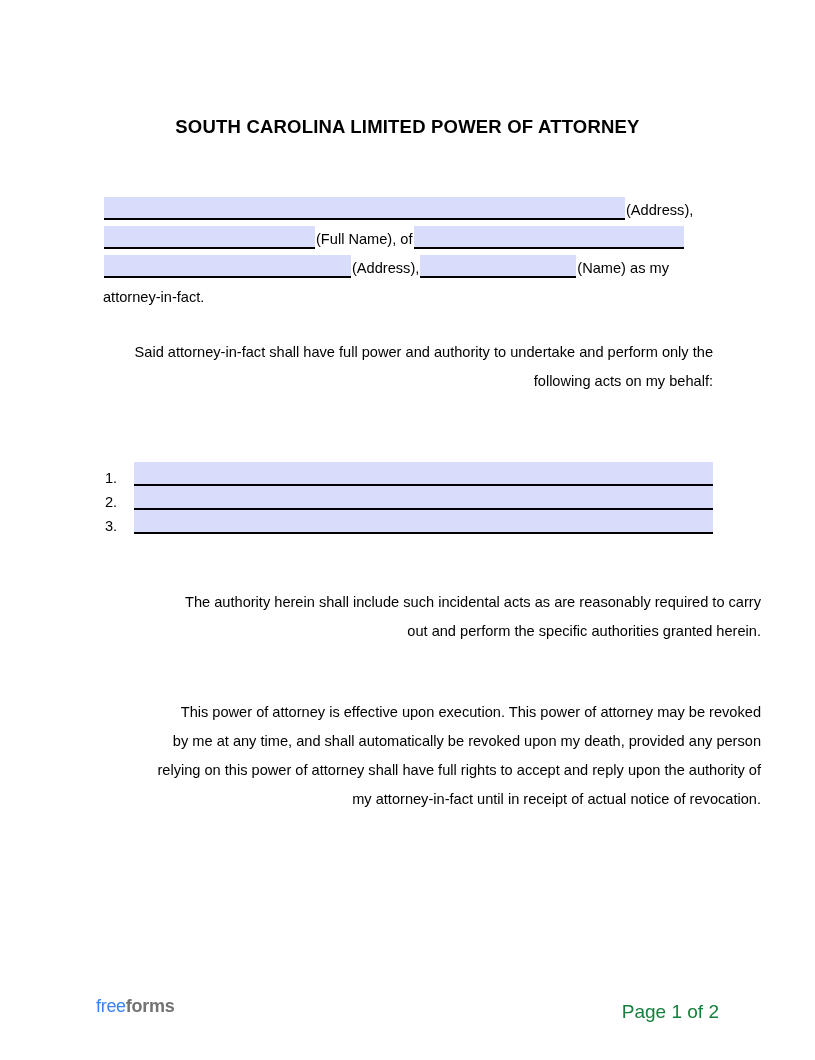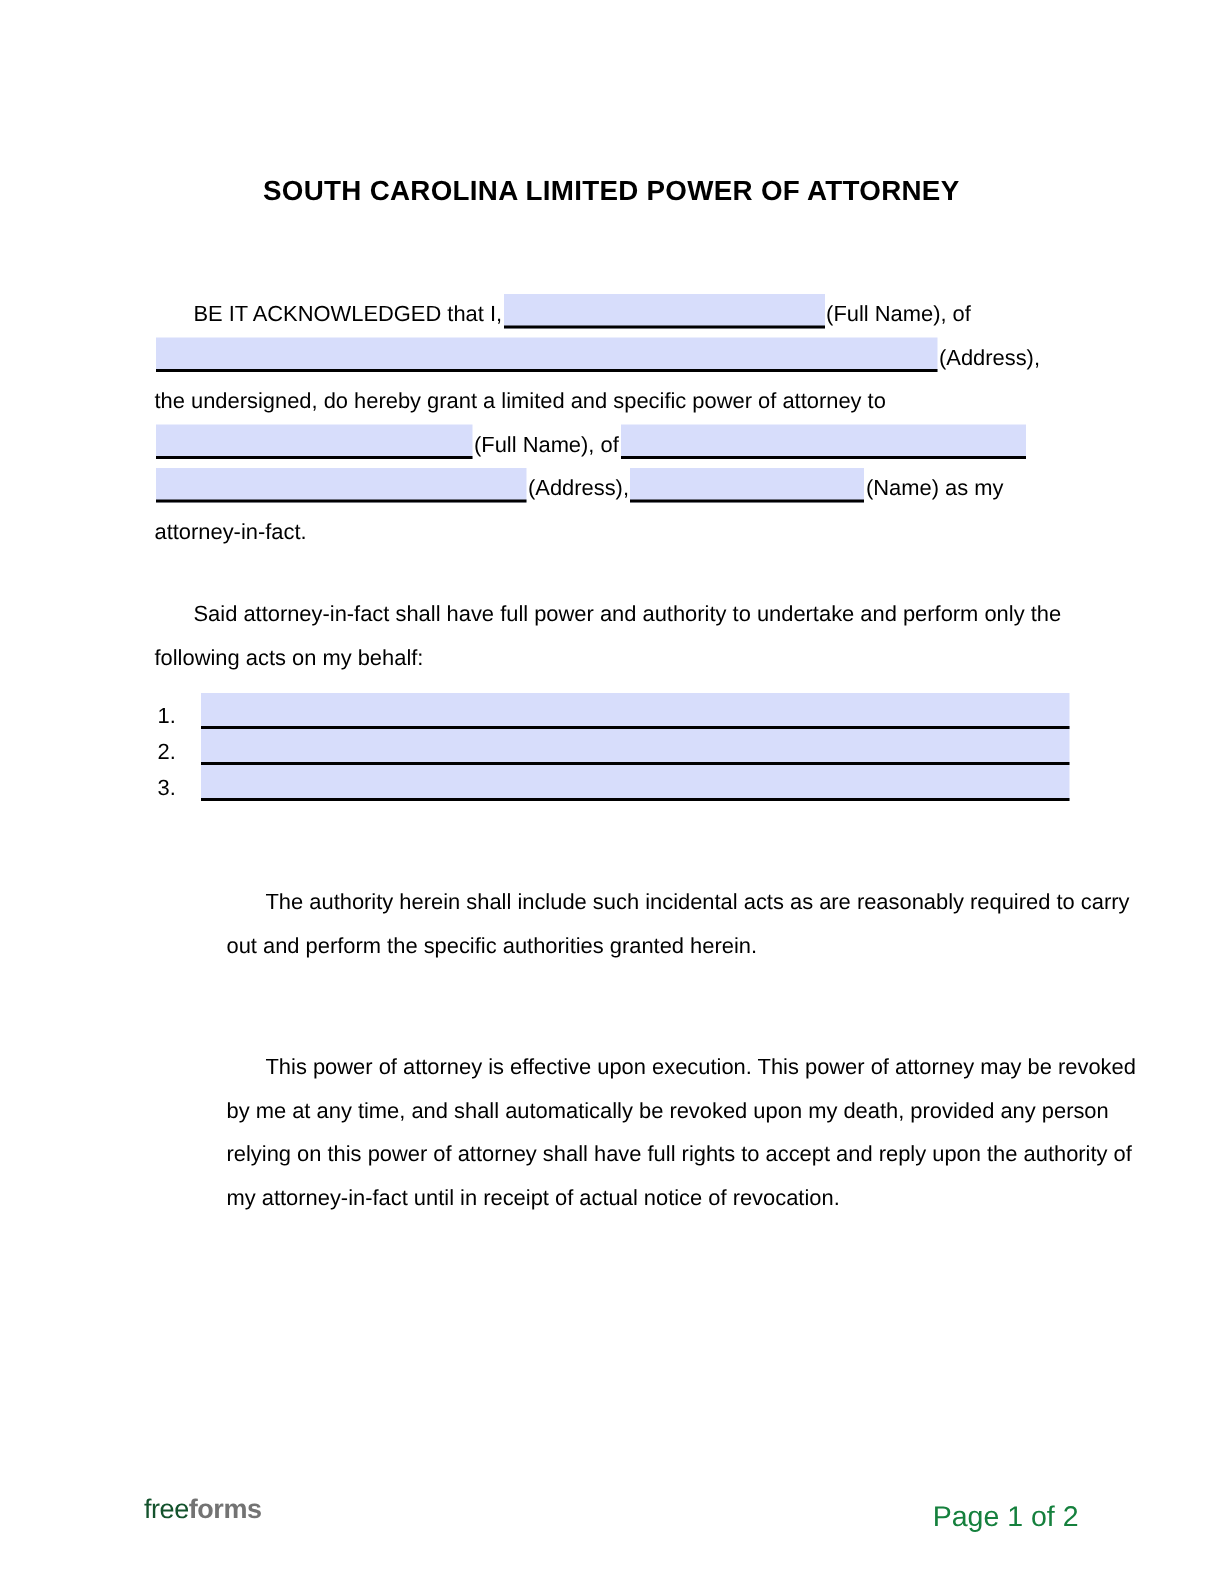--- a/index.html
+++ b/index.html
@@ -40,21 +40,21 @@
     position: absolute;
     left: 103px;
     top: 196px;
     width: 610px;
   }
 
   .para {
     font-size: 14.6px;
     line-height: 29px;
     margin: 0;
-    text-align: left;
+    text-align: right;
   }
   .para.indent {
     text-indent: 26px;
   }
   .spacer-md { height: 26px; }
 
   
   .field {
     display: inline-block;
     background: #d7ddfb;
@@ -100,51 +100,45 @@
 
   
   .footer-logo {
     position: absolute;
     left: 96px;
     top: 996px;
     font-size: 18px;
     font-weight: bold;
     letter-spacing: -0.3px;
   }
-  .logo-free { color: #14532d; font-weight: normal; }
+  .logo-free { color: #3b82f6; font-weight: normal; }
   .logo-forms { color: #737373; font-weight: bold; }
 
   .page-number {
     position: absolute;
     right: 96px;
     top: 1001px;
     font-size: 19px;
     color: #15803d;
   }
 </style>
 </head>
 <body>
 
 <div class="page">
 
   <div class="doc-title">SOUTH CAROLINA LIMITED POWER OF ATTORNEY</div>
 
   <div class="content">
 
-    <div class="flow-line">
-      <span style="display:inline-block; width:26px;"></span><span>BE IT ACKNOWLEDGED that I,</span><span class="field" style="width:214px;"></span><span>(Full Name), of</span>
-    </div>
 
     <div class="flow-line">
       <span class="field" style="width:521px;"></span><span>(Address),</span>
     </div>
 
-    <div class="flow-line">
-      <span>the undersigned, do hereby grant a limited and specific power of attorney to</span>
-    </div>
 
     <div class="flow-line">
       <span class="field" style="width:211px;"></span><span>(Full Name), of</span><span class="field" style="width:270px;"></span>
     </div>
 
     <div class="flow-line">
       <span class="field" style="width:247px;"></span><span>(Address),</span><span class="field" style="width:156px;"></span><span>(Name) as my</span>
     </div>
 
     <div class="flow-line">

